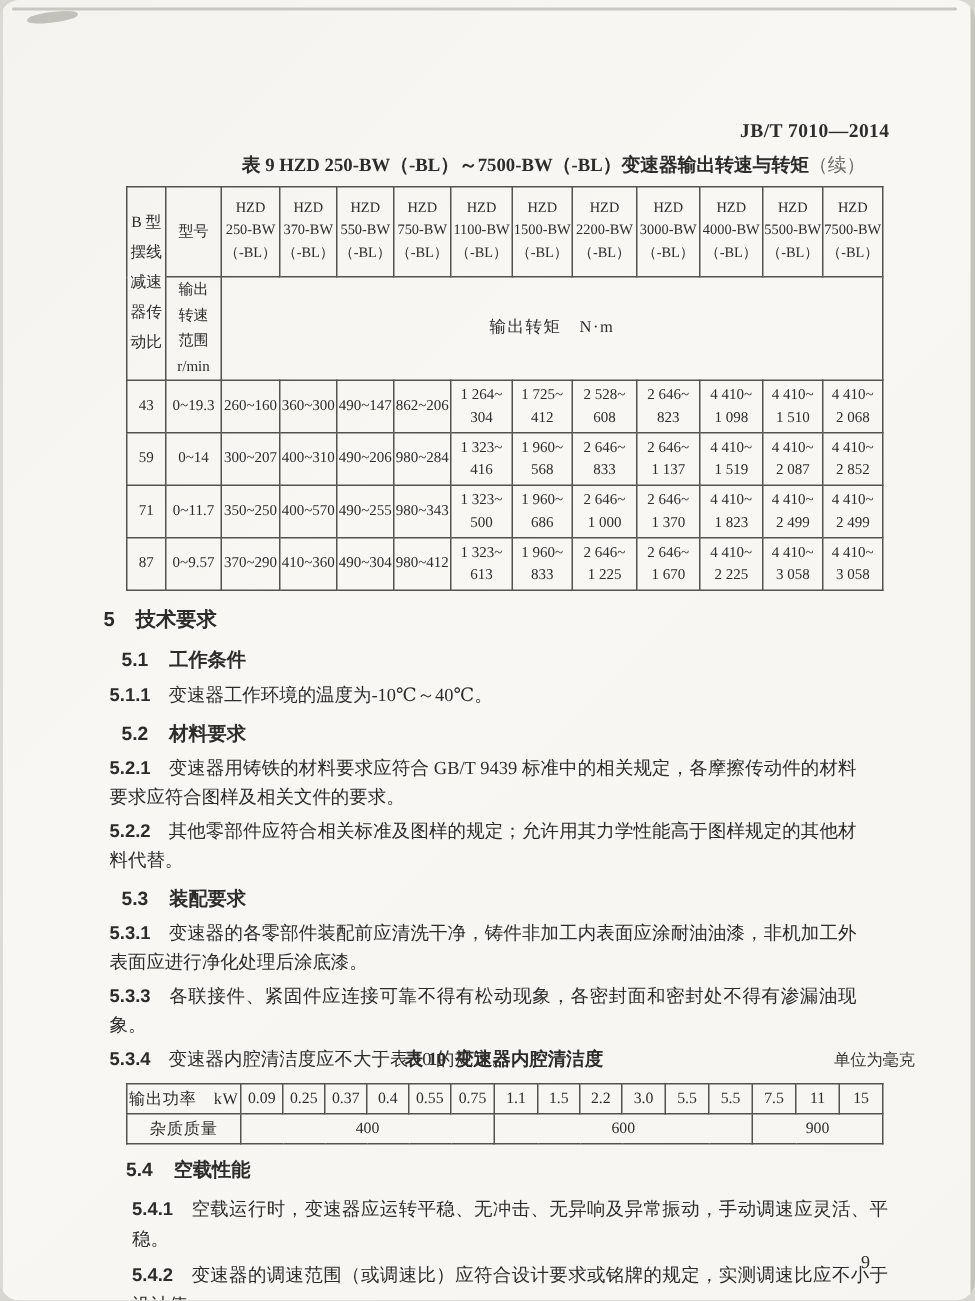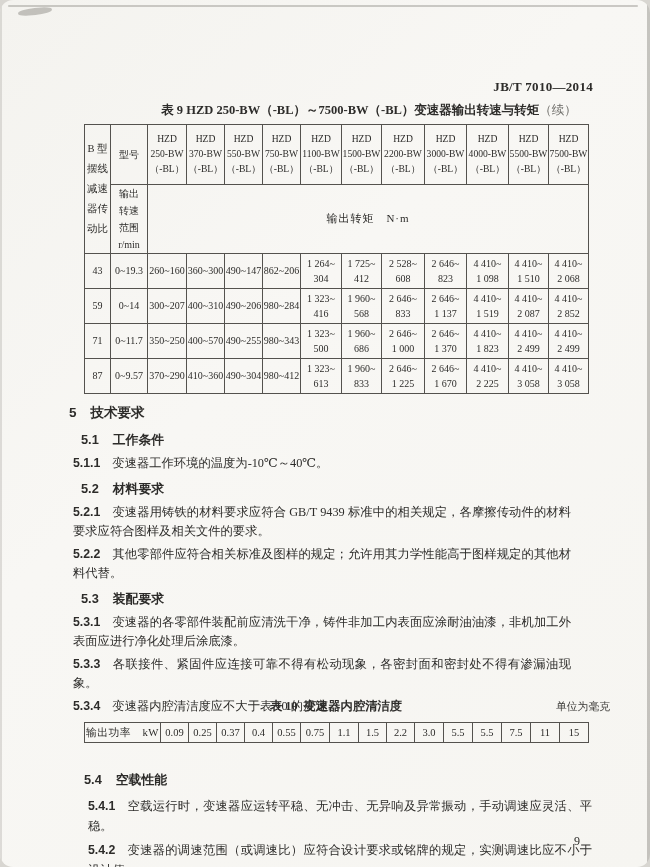--- a/index.html
+++ b/index.html
@@ -279,20 +279,26 @@
         <td>1.1</td>
         <td>1.5</td>
         <td>2.2</td>
         <td>3.0</td>
         <td>5.5</td>
         <td>5.5</td>
         <td>7.5</td>
         <td>11</td>
         <td>15</td>
       </tr>
+      <tr>
+        <th class="rowhdr">杂质质量</th>
+        <td colspan="6">400</td>
+        <td colspan="6">600</td>
+        <td colspan="3">900</td>
+      </tr>
     </tbody>
       </table>
   </div>
 
   <div class="sec54">
     <p class="h2"><span class="num">5.4</span><span>空载性能</span></p>
     <p class="clause"><span class="num">5.4.1</span><span>空载运行时，变速器应运转平稳、无冲击、无异响及异常振动，手动调速应灵活、平稳。</span></p>
     <p class="clause"><span class="num">5.4.2</span><span>变速器的调速范围（或调速比）应符合设计要求或铭牌的规定，实测调速比应不小于设计值。</span></p>
   </div>
 

